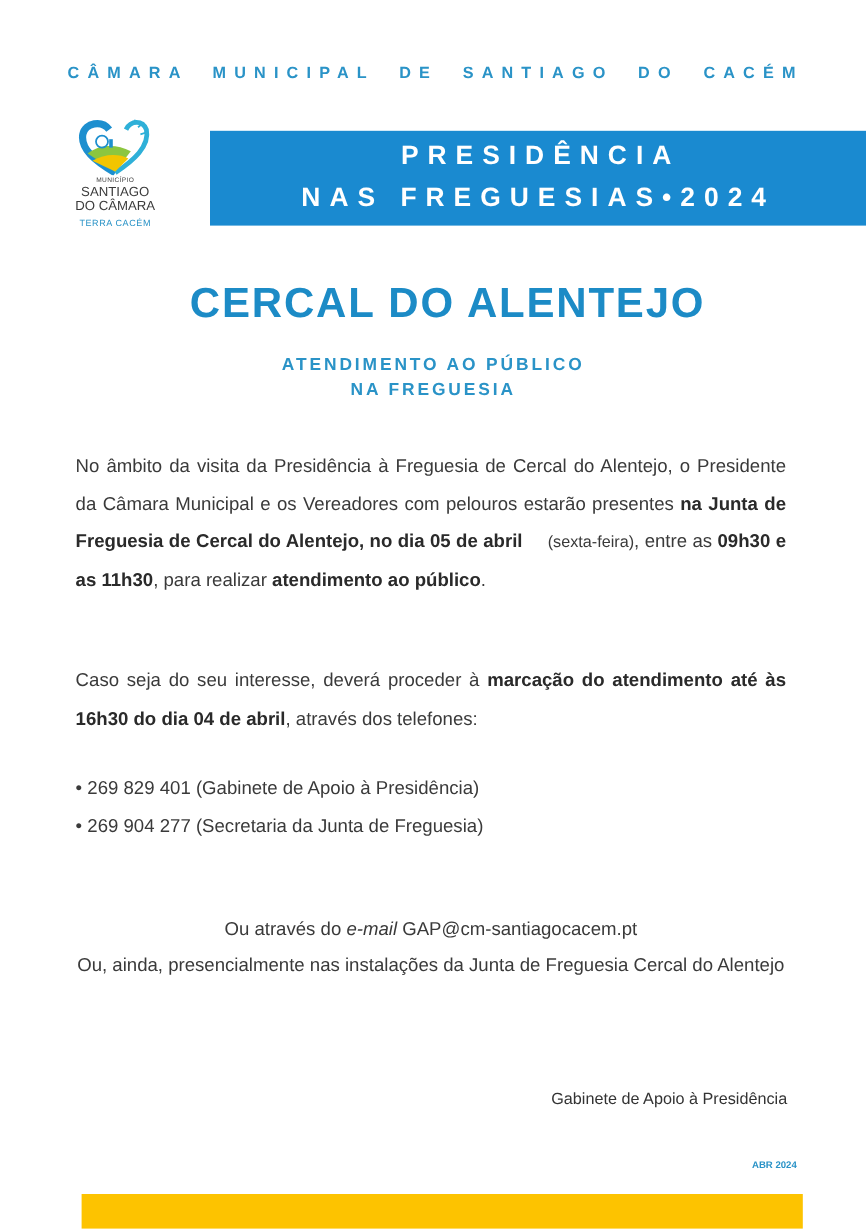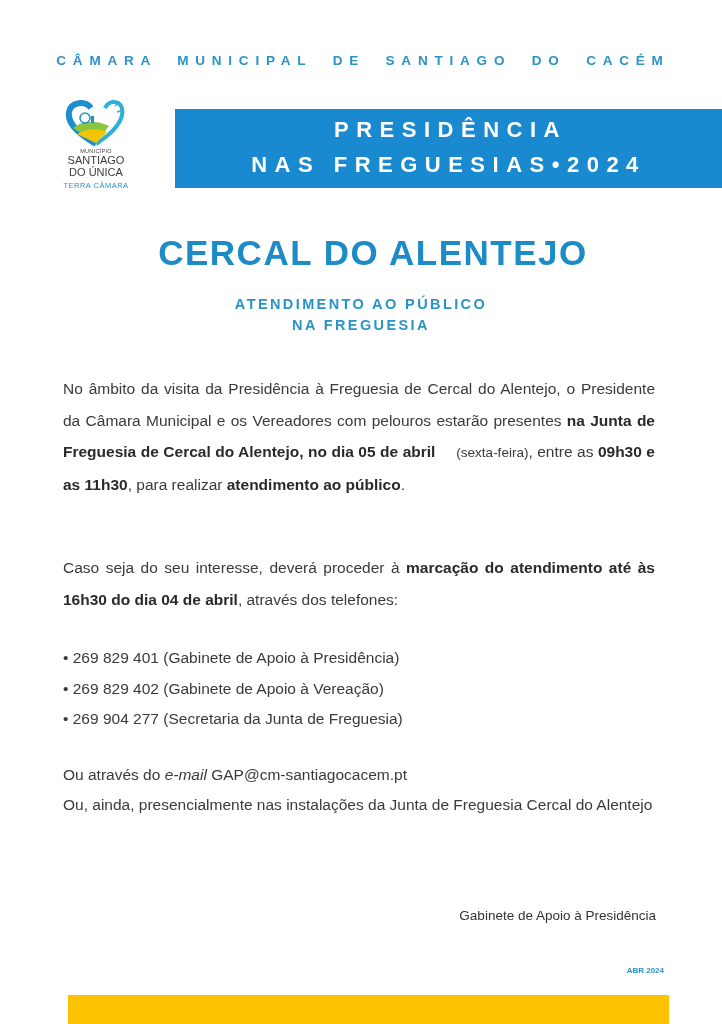--- a/index.html
+++ b/index.html
@@ -38,21 +38,21 @@
     }
 
     .body-text {
       position: absolute; left: 63px; width: 592px;
       font-size: 15.5px; line-height: 31.5px; color: #3a3a3a;
     }
     .justify { text-align: justify; text-align-last: left; }
     .p1 { top: 373px; }
     .p2 { top: 552px; }
     .phones { top: 643px; line-height: 30.5px; }
-    .contact { top: 760px; line-height: 30px; }
+    .contact { top: 760px; line-height: 30px; text-align: center; }
     b { color: #2a2a2a; }
     .small { font-size: 13.5px; padding-left: 17px; }
 
     .signature {
       position: absolute; right: 66px; top: 908px; font-size: 13.5px; color: #333; margin-left: 37px;
     }
     .date-tag {
       position: absolute; right: 58px; top: 966px; font-size: 8px; font-weight: bold; color: #2a93c7;
     }
     .footer-bar {
@@ -69,43 +69,42 @@
     <path d="M31 46 C 14 36, 2 26, 4 14 C 6 4, 20 2, 26 10" fill="none" stroke="#1d8fcf" stroke-width="6"></path>
     <path d="M31 46 C 46 36, 60 24, 57 10 C 54 2, 44 2, 40 10" fill="none" stroke="#2fb0d8" stroke-width="4"></path>
     <path d="M44 6 L 48 2 M50 8 L 55 4 M52 14 L 58 12" stroke="#2fb0d8" stroke-width="1.5"></path>
     <path d="M8 30 C 18 22, 32 22, 44 28 L 31 45 Z" fill="#8cc63f"></path>
     <path d="M12 36 C 22 30, 34 30, 42 34 L 31 45 Z" fill="#f2c500"></path>
     <circle cx="20" cy="20" r="5" fill="none" stroke="#1d8fcf" stroke-width="1.5"></circle>
     <rect x="26" y="18" width="3" height="7" fill="#1d8fcf"></rect>
   </svg>
   <div class="muni">MUNICÍPIO</div>
   <div class="name">SANTIAGO</div>
-  <div class="name">DO ÚNICA</div>
-  <div class="tag">TERRA CÂMARA</div>
+  <div class="name">DO CÂMARA</div>
+  <div class="tag">TERRA CACÉM</div>
 </div>
 
 <div class="banner">
   <div class="l1">PRESIDÊNCIA</div>
   <div class="l2">NAS FREGUESIAS•2024</div>
 </div>
 
 <div class="title">CERCAL DO ALENTEJO</div>
 
 <div class="subtitle">
   <div>ATENDIMENTO AO PÚBLICO</div>
   <div>NA FREGUESIA</div>
 </div>
 
 <div class="body-text justify p1"><span>No âmbito da visita da Presidência à Freguesia de Cercal do Alentejo, o Presidente da Câmara Municipal e os Vereadores com pelouros estarão presentes </span><b>na Junta de Freguesia de Cercal do Alentejo, no dia 05 de abril</b><span class="small"> (sexta-feira)</span><span>, entre as </span><b>09h30 e as 11h30</b><span>, para realizar </span><b>atendimento ao público</b><span>.</span></div>
 
 <div class="body-text justify p2"><span>Caso seja do seu interesse, deverá proceder à </span><b>marcação do atendimento até às 16h30 do dia 04 de abril</b><span>, através dos telefones:</span></div>
 
 <div class="body-text phones">
   <div><span>•</span> <span>269 829 401</span> <span>(Gabinete de Apoio à Presidência)</span></div>
-  <div><span>•</span> <span>269 829 402</span> <span>(Gabinete de Apoio à Vereação)</span></div>
   <div><span>•</span> <span>269 904 277</span> <span>(Secretaria da Junta de Freguesia)</span></div>
 </div>
 
 <div class="body-text contact">
   <div><span>Ou através do </span><i>e-mail</i> <span>GAP@cm-santiagocacem.pt</span></div>
   <div>Ou, ainda, presencialmente nas instalações da Junta de Freguesia Cercal do Alentejo</div>
 </div>
 
 <div class="signature">Gabinete de Apoio à Presidência</div>
 <div class="date-tag">ABR 2024</div>

